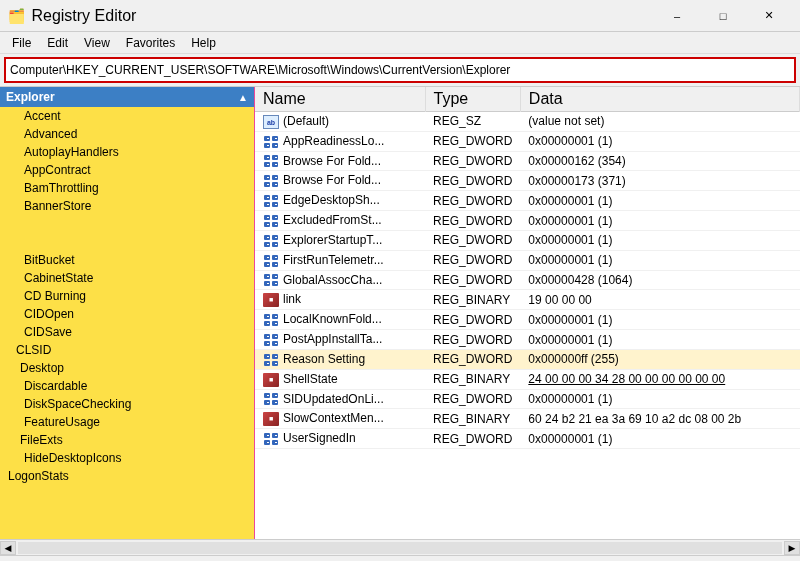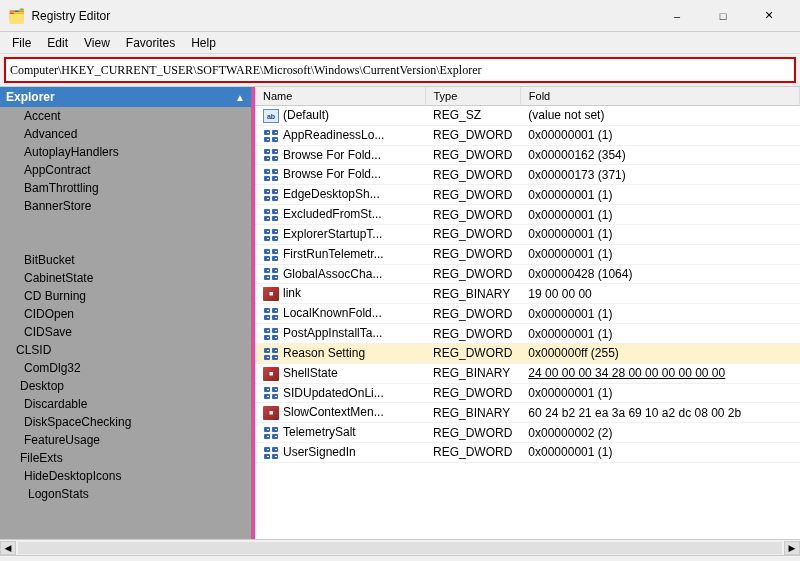--- a/index.html
+++ b/index.html
@@ -17,21 +17,21 @@
       background: #f0f0f0;
       height: 32px;
       display: flex;
       align-items: center;
       padding: 0 8px;
       border-bottom: 1px solid #ccc;
       user-select: none;
     }
     .title-bar-title {
       flex: 1;
-      font-size: 12px;
+      font-size: 16px;
       font-weight: normal;
     }
     .title-bar-controls {
       display: flex;
       gap: 0;
     }
     .title-bar-btn {
       width: 46px;
       height: 32px;
       display: flex;
@@ -66,35 +66,35 @@
       display: flex;
       align-items: center;
       border: 2px solid #cc0000;
       padding: 0 4px;
     }
     .address-bar input {
       border: none;
       outline: none;
       width: 100%;
       font-size: 12px;
-      font-family: Liberation Serif, serif;
+      font-family: Liberation Sans, sans-serif;
     }
 
     
     .main-content {
       display: flex;
       height: calc(561px - 32px - 22px - 32px - 22px);
       border-top: 1px solid #ccc;
     }
 
     
     .tree-panel {
       width: 255px;
-      background: #a3a3a3;
-      border-right: 4px solid #ec4899;
+      background: #fde047;
+      border-right: 1px solid #ec4899;
       overflow-y: auto;
       overflow-x: hidden;
       position: relative;
     }
 
     .tree-header {
       background: #3c7fc5;
       color: white;
       padding: 3px 6px;
       font-size: 12px;
@@ -130,21 +130,21 @@
     .values-table thead tr {
       background: #f0f0f0;
       border-bottom: 1px solid #ccc;
     }
 
     .values-table th {
       text-align: left;
       padding: 3px 8px;
       font-weight: normal;
       border-right: 1px solid #ddd;
-      font-size: 11px;
+      font-size: 16px;
     }
 
     .values-table td {
       padding: 2px 8px;
       border-bottom: 1px solid #f0f0f0;
       white-space: nowrap;
       overflow: hidden;
       text-overflow: ellipsis;
       max-width: 200px;
     }
@@ -223,38 +223,37 @@
         <div class="tree-item" style="padding-left: 24px;">AutoplayHandlers</div>
         <div class="tree-item" style="padding-left: 24px;">AppContract</div>
         <div class="tree-item" style="padding-left: 24px;">BamThrottling</div>
         <div class="tree-item" style="padding-left: 24px;">BannerStore</div>
         <div class="tree-item" style="padding-left: 24px; margin-top: 36px;">BitBucket</div>
         <div class="tree-item" style="padding-left: 24px;">CabinetState</div>
         <div class="tree-item" style="padding-left: 24px;">CD Burning</div>
         <div class="tree-item" style="padding-left: 24px;">CIDOpen</div>
         <div class="tree-item" style="padding-left: 24px;">CIDSave</div>
         <div class="tree-item" style="padding-left: 16px;">CLSID</div>
-        <div class="tree-item" style="padding-left: 24px;">ComDlg32</div>
         <div class="tree-item" style="">Desktop</div>
         <div class="tree-item" style="padding-left: 24px;">Discardable</div>
         <div class="tree-item" style="padding-left: 24px;">DiskSpaceChecking</div>
         <div class="tree-item" style="padding-left: 24px;">FeatureUsage</div>
         <div class="tree-item" style="">FileExts</div>
         <div class="tree-item" style="padding-left: 24px;">HideDesktopIcons</div>
-        <div class="tree-item" style="padding-left: 28px;">LogonStats</div>
+        <div class="tree-item" style="padding-left: 8px;">LogonStats</div>
       </div>
   </div>
 
   <div class="values-panel">
     <table class="values-table">
       <thead>
         <tr>
           <th>Name</th>
           <th>Type</th>
-          <th>Fold</th>
+          <th>Data</th>
         </tr>
       </thead>
       <tbody id="values-tbody">
       <tr>
             <td><span style="display:inline-block;width:16px;height:14px;background:#ddeeff;border:1px solid #6688bb;color:#2244aa;font-size:7px;font-weight:bold;text-align:center;line-height:14px;margin-right:4px;vertical-align:middle;">ab</span><span>(Default)</span></td>
             <td>REG_SZ</td>
             <td style="max-width: 250px; overflow: hidden; text-overflow: ellipsis;">(value not set)</td>
           </tr>
           <tr>
             <td><span style="display:inline-block;width:16px;height:14px;margin-right:4px;vertical-align:middle;position:relative;">
@@ -468,36 +467,20 @@
         <svg width="16" height="14" viewBox="0 0 16 14">
           <rect x="1" y="1" width="6" height="5" fill="#3366bb" rx="1"></rect>
           <rect x="9" y="1" width="6" height="5" fill="#3366bb" rx="1"></rect>
           <rect x="1" y="8" width="6" height="5" fill="#3366bb" rx="1"></rect>
           <rect x="9" y="8" width="6" height="5" fill="#3366bb" rx="1"></rect>
           <rect x="4" y="3" width="2" height="1" fill="white"></rect>
           <rect x="12" y="3" width="2" height="1" fill="white"></rect>
           <rect x="4" y="10" width="2" height="1" fill="white"></rect>
           <rect x="12" y="10" width="2" height="1" fill="white"></rect>
         </svg>
-      </span><span>TelemetrySalt</span></td>
-            <td>REG_DWORD</td>
-            <td style="max-width: 250px; overflow: hidden; text-overflow: ellipsis;">0x00000002 (2)</td>
-          </tr>
-          <tr>
-            <td><span style="display:inline-block;width:16px;height:14px;margin-right:4px;vertical-align:middle;position:relative;">
-        <svg width="16" height="14" viewBox="0 0 16 14">
-          <rect x="1" y="1" width="6" height="5" fill="#3366bb" rx="1"></rect>
-          <rect x="9" y="1" width="6" height="5" fill="#3366bb" rx="1"></rect>
-          <rect x="1" y="8" width="6" height="5" fill="#3366bb" rx="1"></rect>
-          <rect x="9" y="8" width="6" height="5" fill="#3366bb" rx="1"></rect>
-          <rect x="4" y="3" width="2" height="1" fill="white"></rect>
-          <rect x="12" y="3" width="2" height="1" fill="white"></rect>
-          <rect x="4" y="10" width="2" height="1" fill="white"></rect>
-          <rect x="12" y="10" width="2" height="1" fill="white"></rect>
-        </svg>
       </span><span>UserSignedIn</span></td>
             <td>REG_DWORD</td>
             <td style="max-width: 250px; overflow: hidden; text-overflow: ellipsis;">0x00000001 (1)</td>
           </tr>
         </tbody>
     </table>
   </div>
 </div>
 
 <div class="bottom-scroll">

